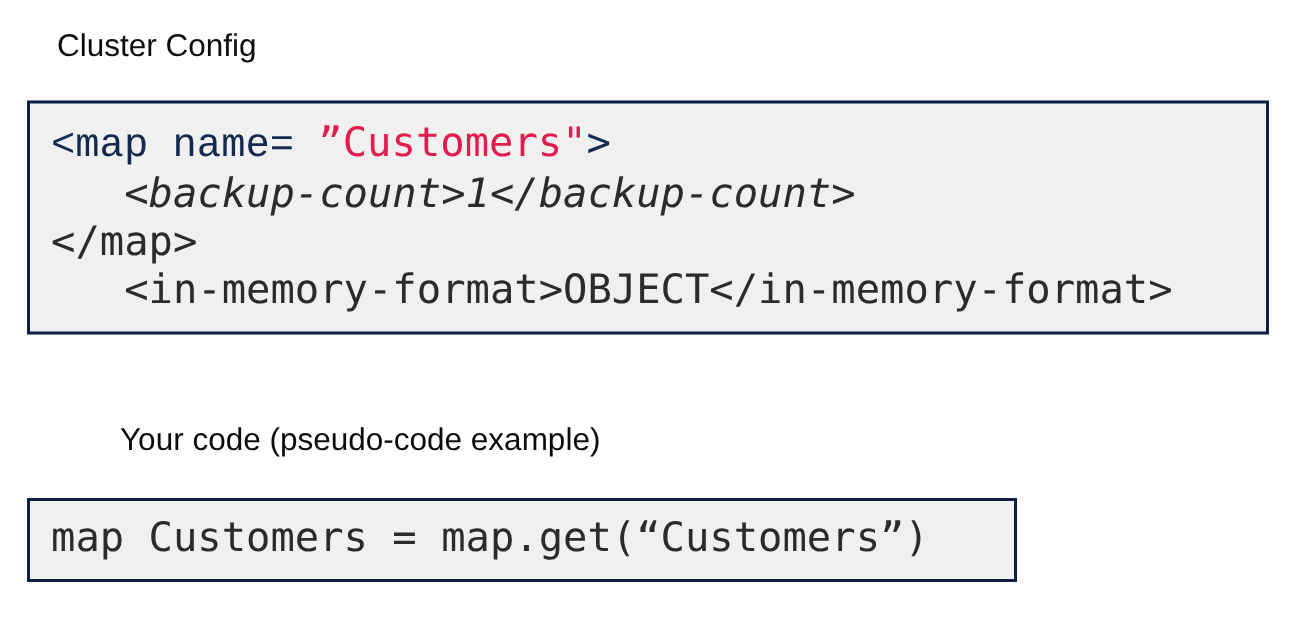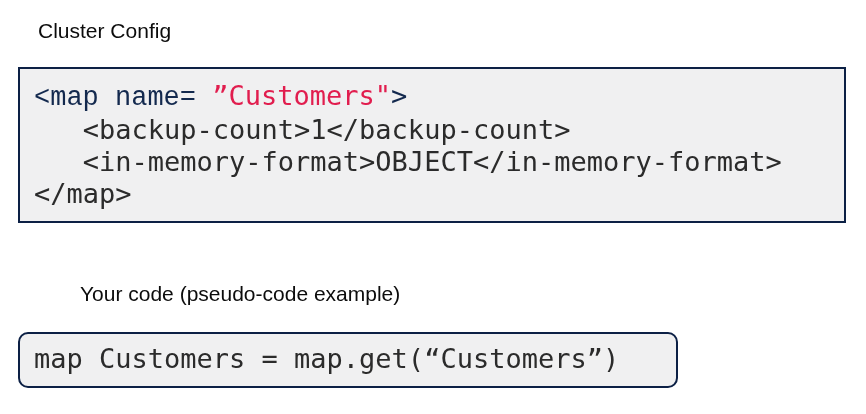--- a/index.html
+++ b/index.html
@@ -45,37 +45,36 @@
     top: 67px;
     width: 828px;
     height: 156px;
     padding: 11px 14px;
   }
   .codeblock.block2 {
     top: 332px;
     width: 660px;
     height: 56px;
     padding: 9px 14px;
-    border-radius: 10px;
   }
   .code-line { white-space: pre; }
 </style>
 </head>
 <body>
 
 <div class="canvas">
 
   <div class="heading h1">Cluster Config</div>
 
   <div class="codeblock block1">
     <div id="cluster-config-code">
         <div class="code-line"><span style="color: var(--navy); font-family: Liberation Mono, monospace;">&lt;map name= </span><span style="color: var(--red);">”Customers"</span><span style="color: var(--navy);">&gt;</span></div>
-        <div class="code-line"><span style="color: var(--code-text);">   &lt;backup-count&gt;1&lt;/backup-count&gt;</span></div>
+        <div class="code-line"><span style="color: var(--code-text); font-style: italic;">   &lt;backup-count&gt;1&lt;/backup-count&gt;</span></div>
+        <div class="code-line"><span style="color: var(--code-text);">&lt;/map&gt;</span></div>
         <div class="code-line"><span style="color: var(--code-text);">   &lt;in-memory-format&gt;OBJECT&lt;/in-memory-format&gt;</span></div>
-        <div class="code-line"><span style="color: var(--code-text);">&lt;/map&gt;</span></div>
       </div>
   </div>
 
   <div class="heading h2">Your code (pseudo-code example)</div>
 
   <div class="codeblock block2">
     <div class="code-line">map Customers = map.get(“Customers”)</div>
   </div>
 
 </div>

